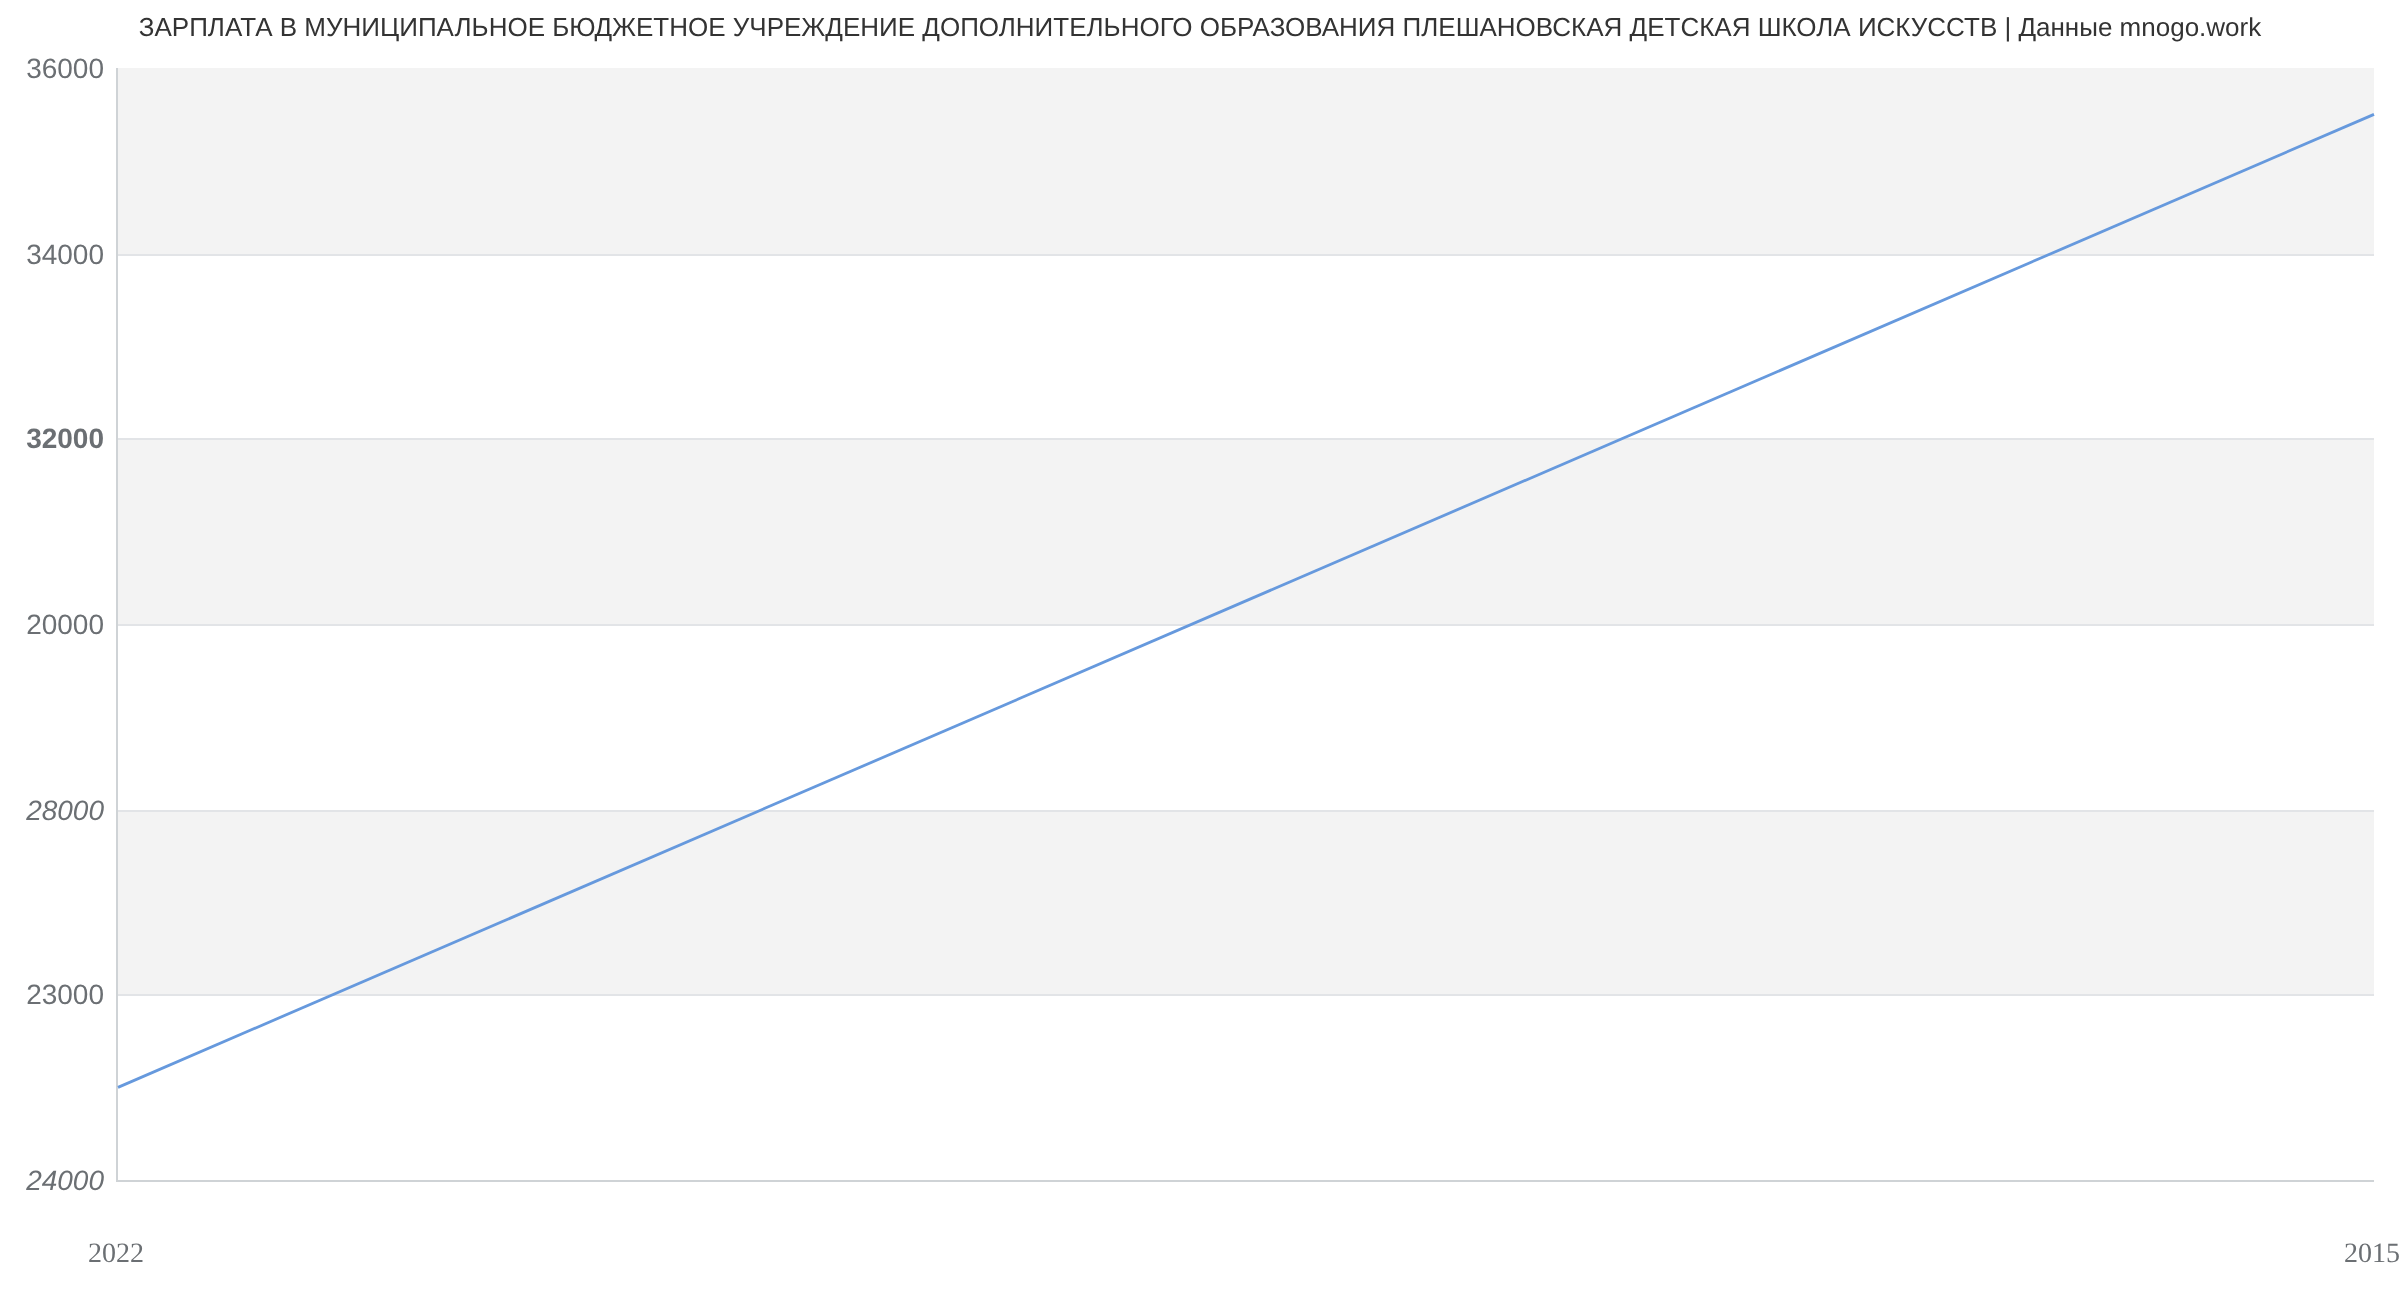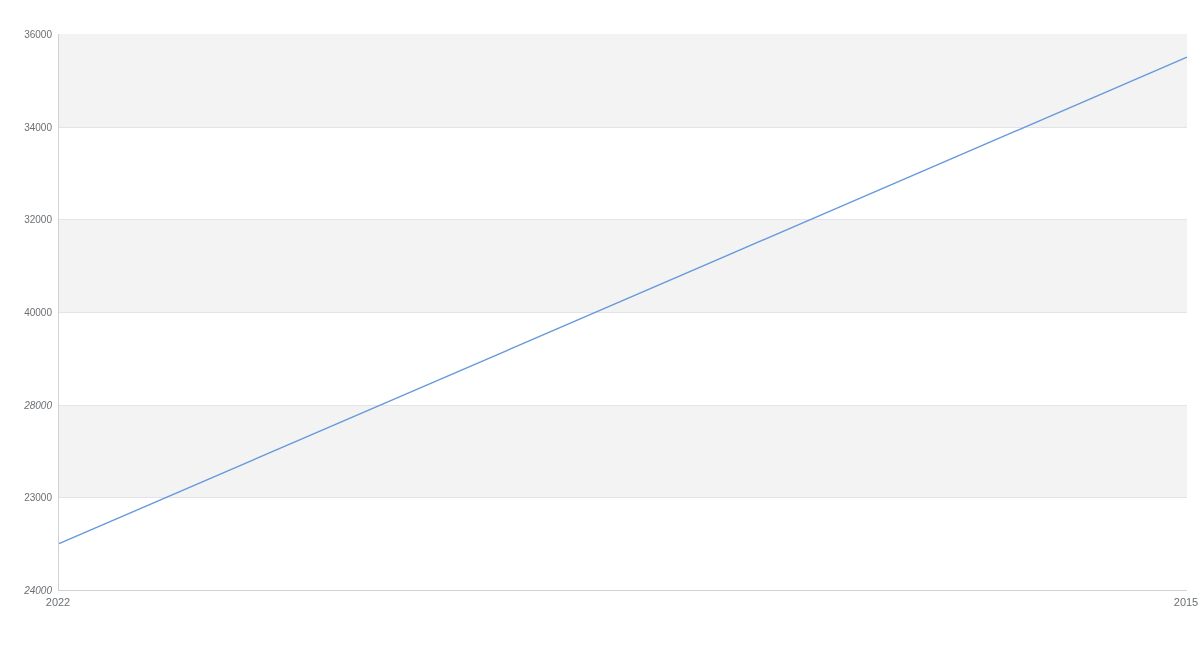--- a/index.html
+++ b/index.html
@@ -47,50 +47,52 @@
     left: 0;
     width: 100%;
     height: 1px;
     background: #e2e4e7;
   }
   .ytick {
     position: absolute;
     right: 1148px;
     width: 44px;
     text-align: right;
-    font-size: 10px;
+    font-size: 14px;
     color: #6b6f73;
     transform: translateY(-50%);
   }
   .xtick {
     position: absolute;
-    top: 596px;
-    font-size: 11px;
+    top: 620px;
+    font-size: 14px;
     color: #6b6f73;
     transform: translateX(-50%);
+    font-family: Liberation Serif, serif;
   }
   svg.line {
     position: absolute;
     left: 0;
     top: 0;
     width: 1128px;
     height: 556px;
     overflow: visible;
   }
   svg.line path {
     fill: none;
     stroke: #6699dd;
     stroke-width: 1.4;
   }
 </style>
 </head>
 <body>
 
 <div class="container">
 
+  <div class="title">ЗАРПЛАТА В МУНИЦИПАЛЬНОЕ БЮДЖЕТНОЕ УЧРЕЖДЕНИЕ ДОПОЛНИТЕЛЬНОГО ОБРАЗОВАНИЯ ПЛЕШАНОВСКАЯ ДЕТСКАЯ ШКОЛА ИСКУССТВ | Данные mnogo.work</div>
 
   <div class="plot">
 
     <div class="band" style="top:0px;height:92.67px;"></div>
     <div class="band" style="top:185.33px;height:92.67px;"></div>
     <div class="band" style="top:370.67px;height:92.67px;"></div>
 
     <div class="gridline" style="top:92.67px;"></div>
     <div class="gridline" style="top:185.33px;"></div>
     <div class="gridline" style="top:278px;"></div>
@@ -98,22 +100,22 @@
     <div class="gridline" style="top:463.33px;"></div>
 
     <svg class="line" viewBox="0 0 1128 556" preserveAspectRatio="none">
 
       <path d="M 0 509.67 L 1128 23.17"></path>
     </svg>
   </div>
 
   <div class="ytick" style="top:34px;">36000</div>
   <div class="ytick" style="top:126.67px;">34000</div>
-  <div class="ytick" style="top:219.33px;">32000</div>
-  <div class="ytick" style="top:312px;">40000</div>
+  <div class="ytick" style="top:219.33px;font-weight:bold;">32000</div>
+  <div class="ytick" style="top:312px;">20000</div>
   <div class="ytick" style="top:404.67px;font-style:italic;">28000</div>
   <div class="ytick" style="top:497.33px;">23000</div>
   <div class="ytick" style="top:590px;font-style:italic;">24000</div>
 
   <div class="xtick" style="left:58px;">2022</div>
   <div class="xtick" style="left:1186px;">2015</div>
 
 </div>
 
 </body></html>

